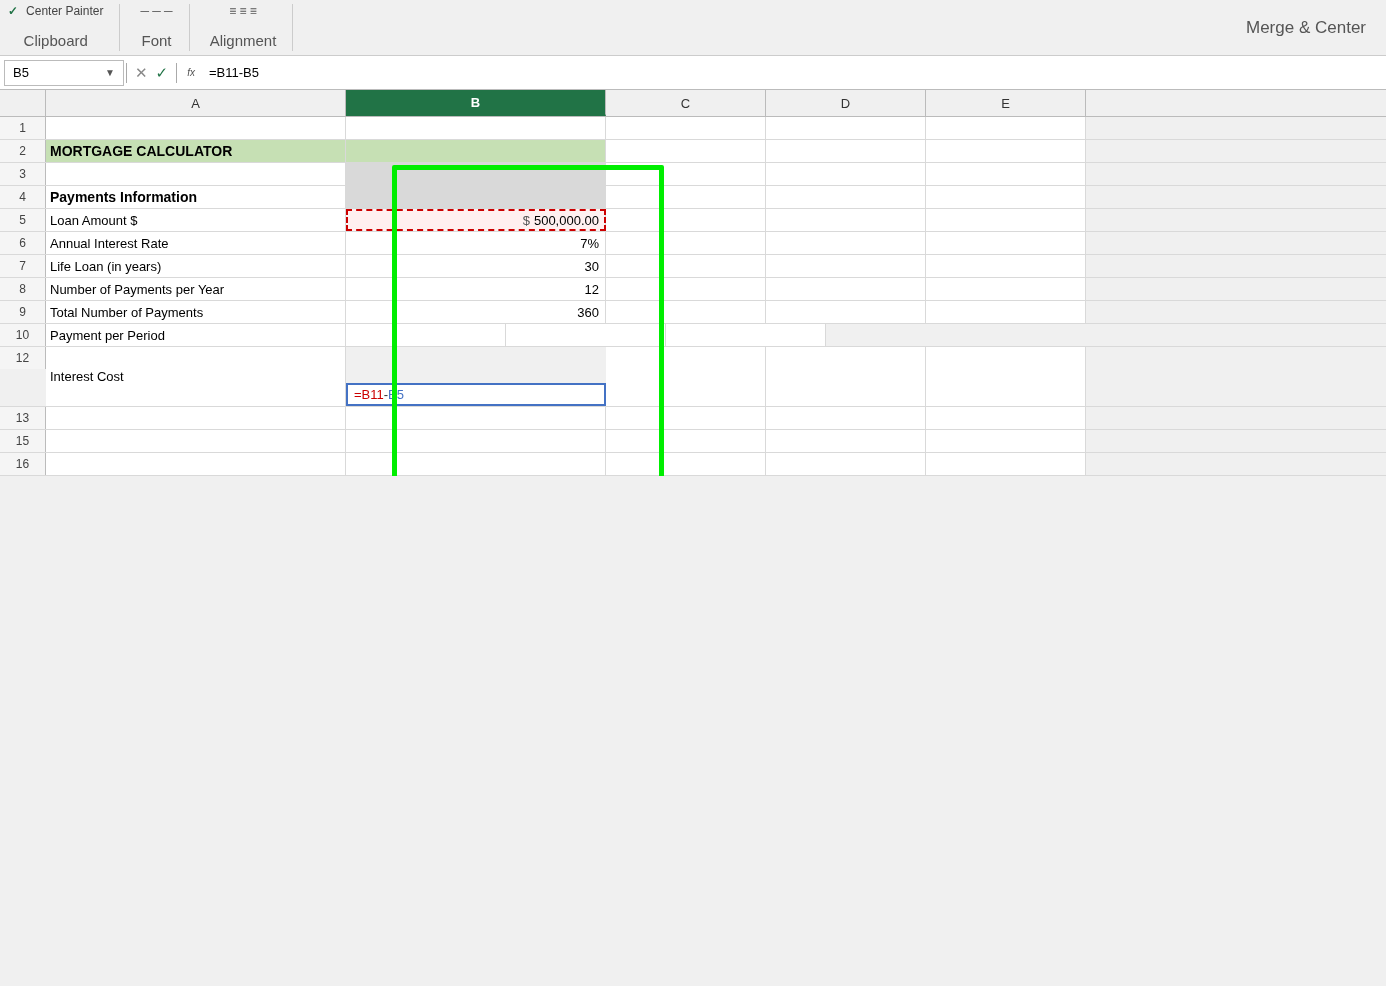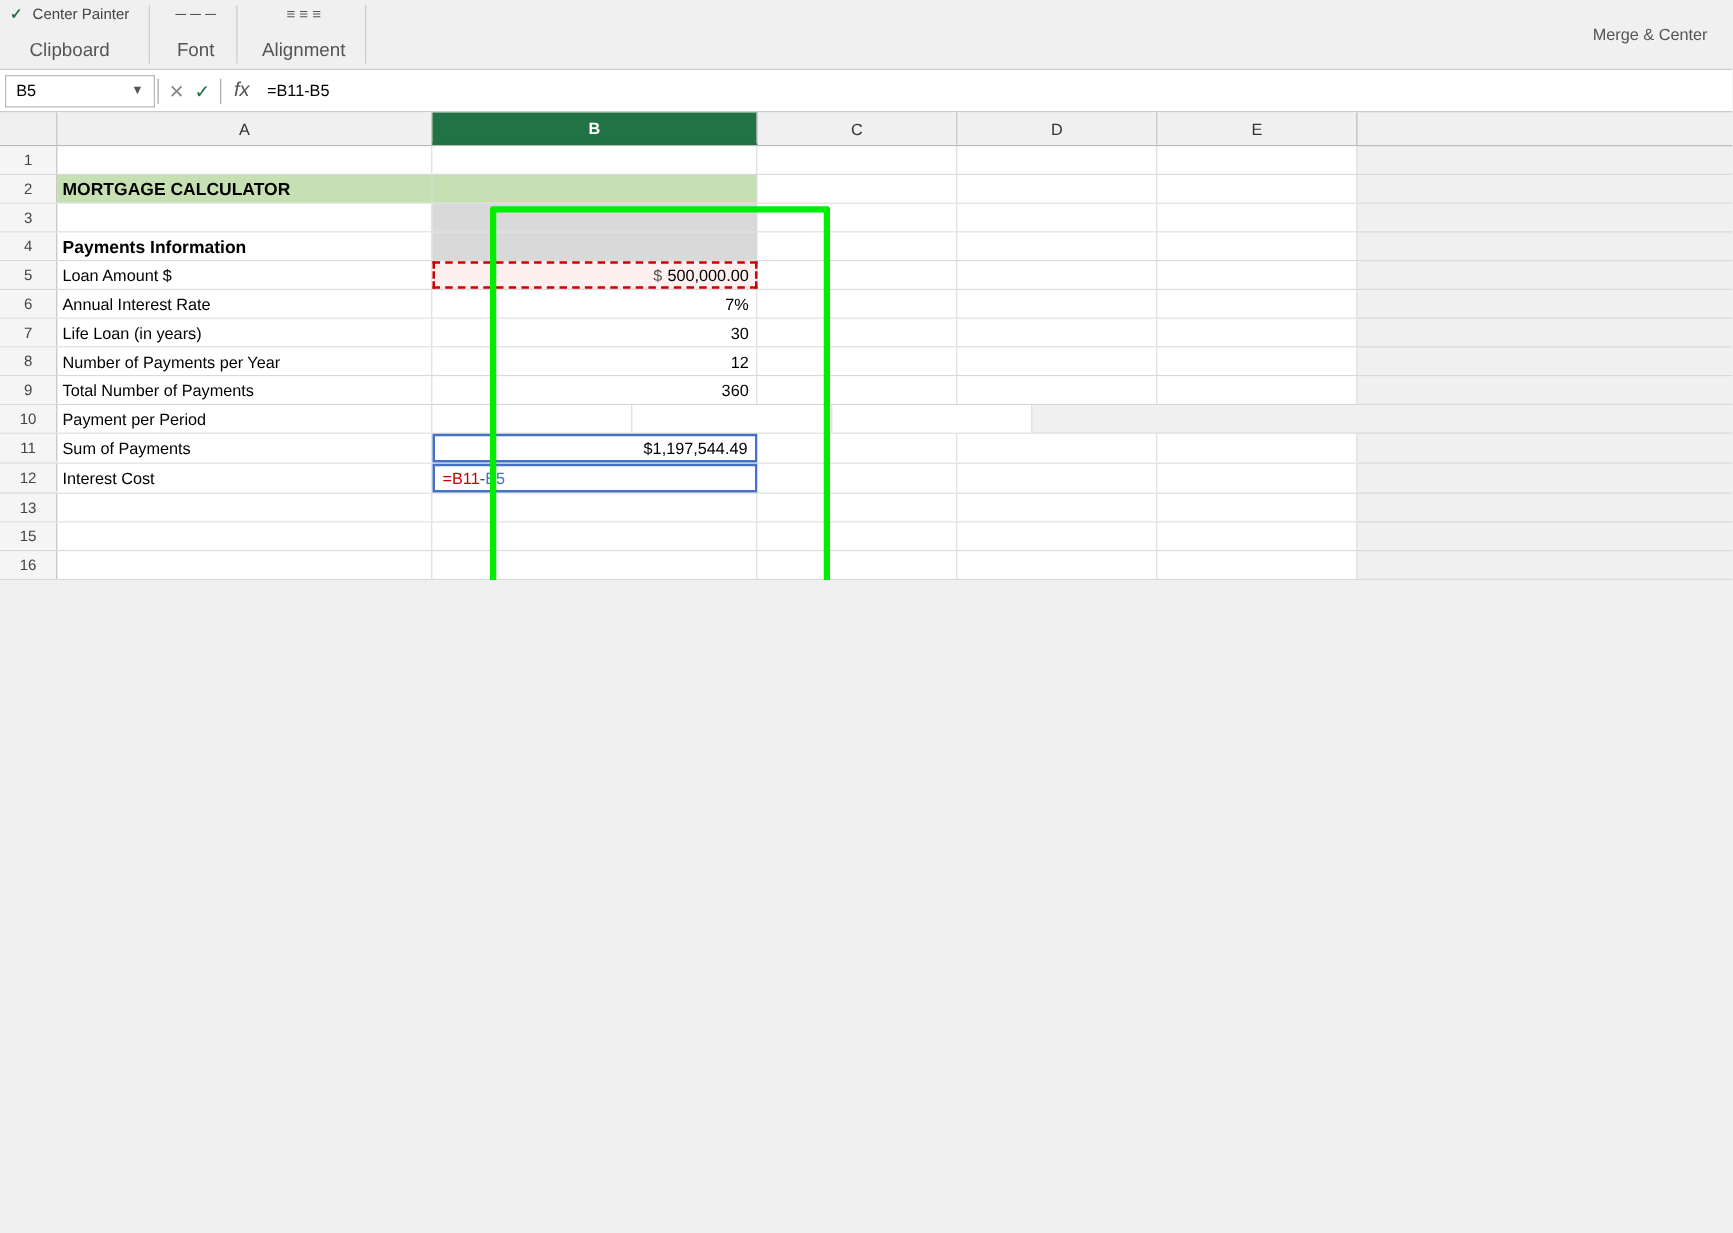--- a/index.html
+++ b/index.html
@@ -67,21 +67,21 @@
     .cell-ref-arrow { font-size: 10px; color: #555; }
     .formula-icons {
       display: flex;
       align-items: center;
       gap: 8px;
       padding: 0 6px;
     }
     .formula-icon { font-size: 15px; color: #555; cursor: pointer; }
     .formula-icon.x-icon { color: #888; }
     .formula-icon.check-icon { color: #217346; }
-    .fx-label { font-style: italic; font-size: 16px; color: #555; padding: 0 8px; }
+    .fx-label { font-style: italic; font-size: 10px; color: #555; padding: 0 8px; }
     .formula-input {
       flex: 1;
       border: none;
       outline: none;
       font-size: 13px;
       padding: 3px 6px;
       background: #fff;
       height: 26px;
     }
 
@@ -186,20 +186,21 @@
       margin-right: 4px;
     }
 
     
     .cell-b11 {
       border: 2px solid #4472c4 !important;
     }
     
     .cell-b12-formula {
       border: 2px solid #4472c4 !important;
+      margin-top: 36px;
     }
 
     
     .text-right { justify-content: flex-end; }
 
     
     .cell-gray { background: #d9d9d9 !important; }
 
     .sheet-container {
       position: relative;
@@ -240,21 +241,21 @@
     </div>
     <span class="toolbar-label">Font</span>
   </div>
   <div class="toolbar-group">
     <div class="toolbar-top">
       <span style="font-size:12px;color:#555;">≡ ≡ ≡</span>
     </div>
     <span class="toolbar-label">Alignment</span>
   </div>
   <div style="flex:1; display:flex; justify-content:flex-end; align-items:center; padding-right:12px;">
-    <span style="font-size:13px; color:#555;">Merge &amp; Center</span>
+    <span style="font-size:17px; color:#555;">Merge &amp; Center</span>
   </div>
 </div>
 
 <div class="formula-bar">
   <div class="cell-ref-box">
     <span class="cell-ref-text">B5</span>
     <span class="cell-ref-arrow">▼</span>
   </div>
   <div class="formula-bar-line"></div>
   <div class="formula-icons">
@@ -417,34 +418,20 @@
           <span>10</span>
         </div>
       <div class="cell col-a">
         <span>Payment per Period</span>
       </div>
       <div class="cell col-c"></div>
       <div class="cell col-d"></div>
       <div class="cell col-e"></div>
     </div>
 
-    <div class="sheet-row">
-      <div class="row-num">
-          <span>11</span>
-        </div>
-      <div class="cell col-a">
-        <span>Sum of Payments</span>
-      </div>
-      <div class="cell col-b text-right cell-b11" style="padding-right:6px;">
-        <span>$1,197,544.49</span>
-      </div>
-      <div class="cell col-c"></div>
-      <div class="cell col-d"></div>
-      <div class="cell col-e"></div>
-    </div>
 
     <div class="sheet-row">
       <div class="row-num">
           <span>12</span>
         </div>
       <div class="cell col-a">
         <span>Interest Cost</span>
       </div>
       <div class="cell col-b cell-b12-formula" style="padding-left:6px;">
         <span style="color:#cc0000; font-size:13px;">=B11</span>

